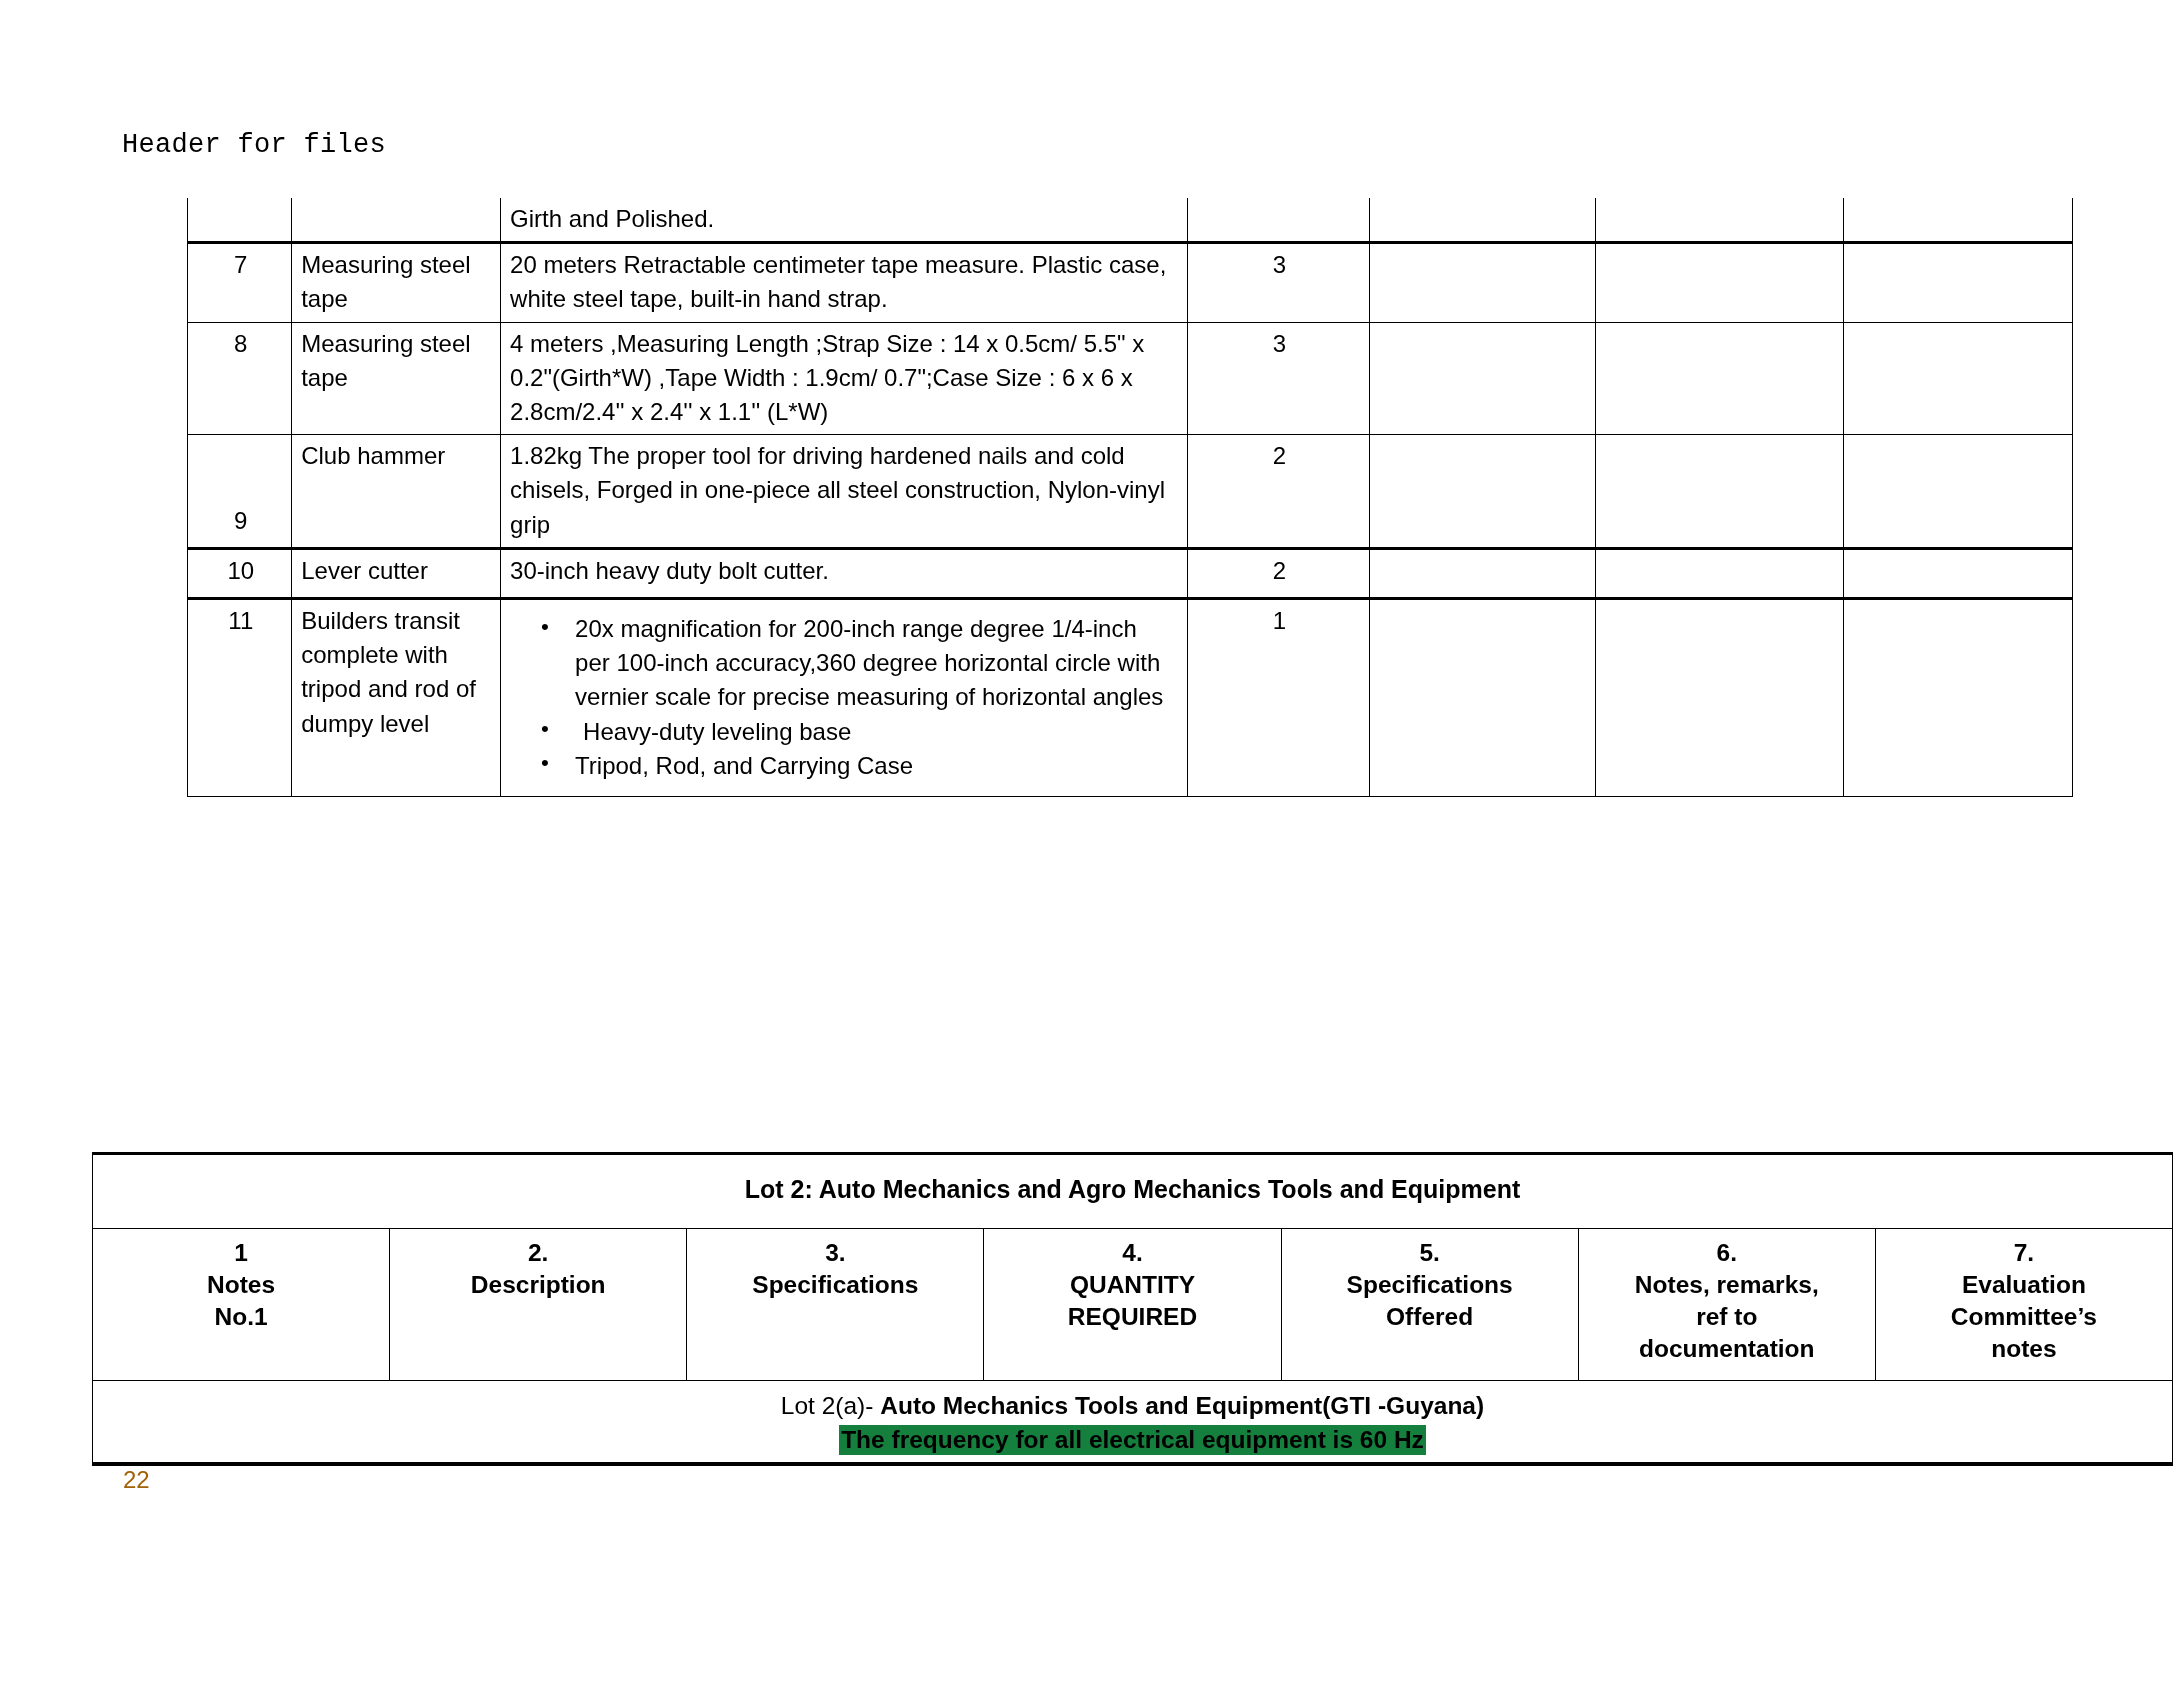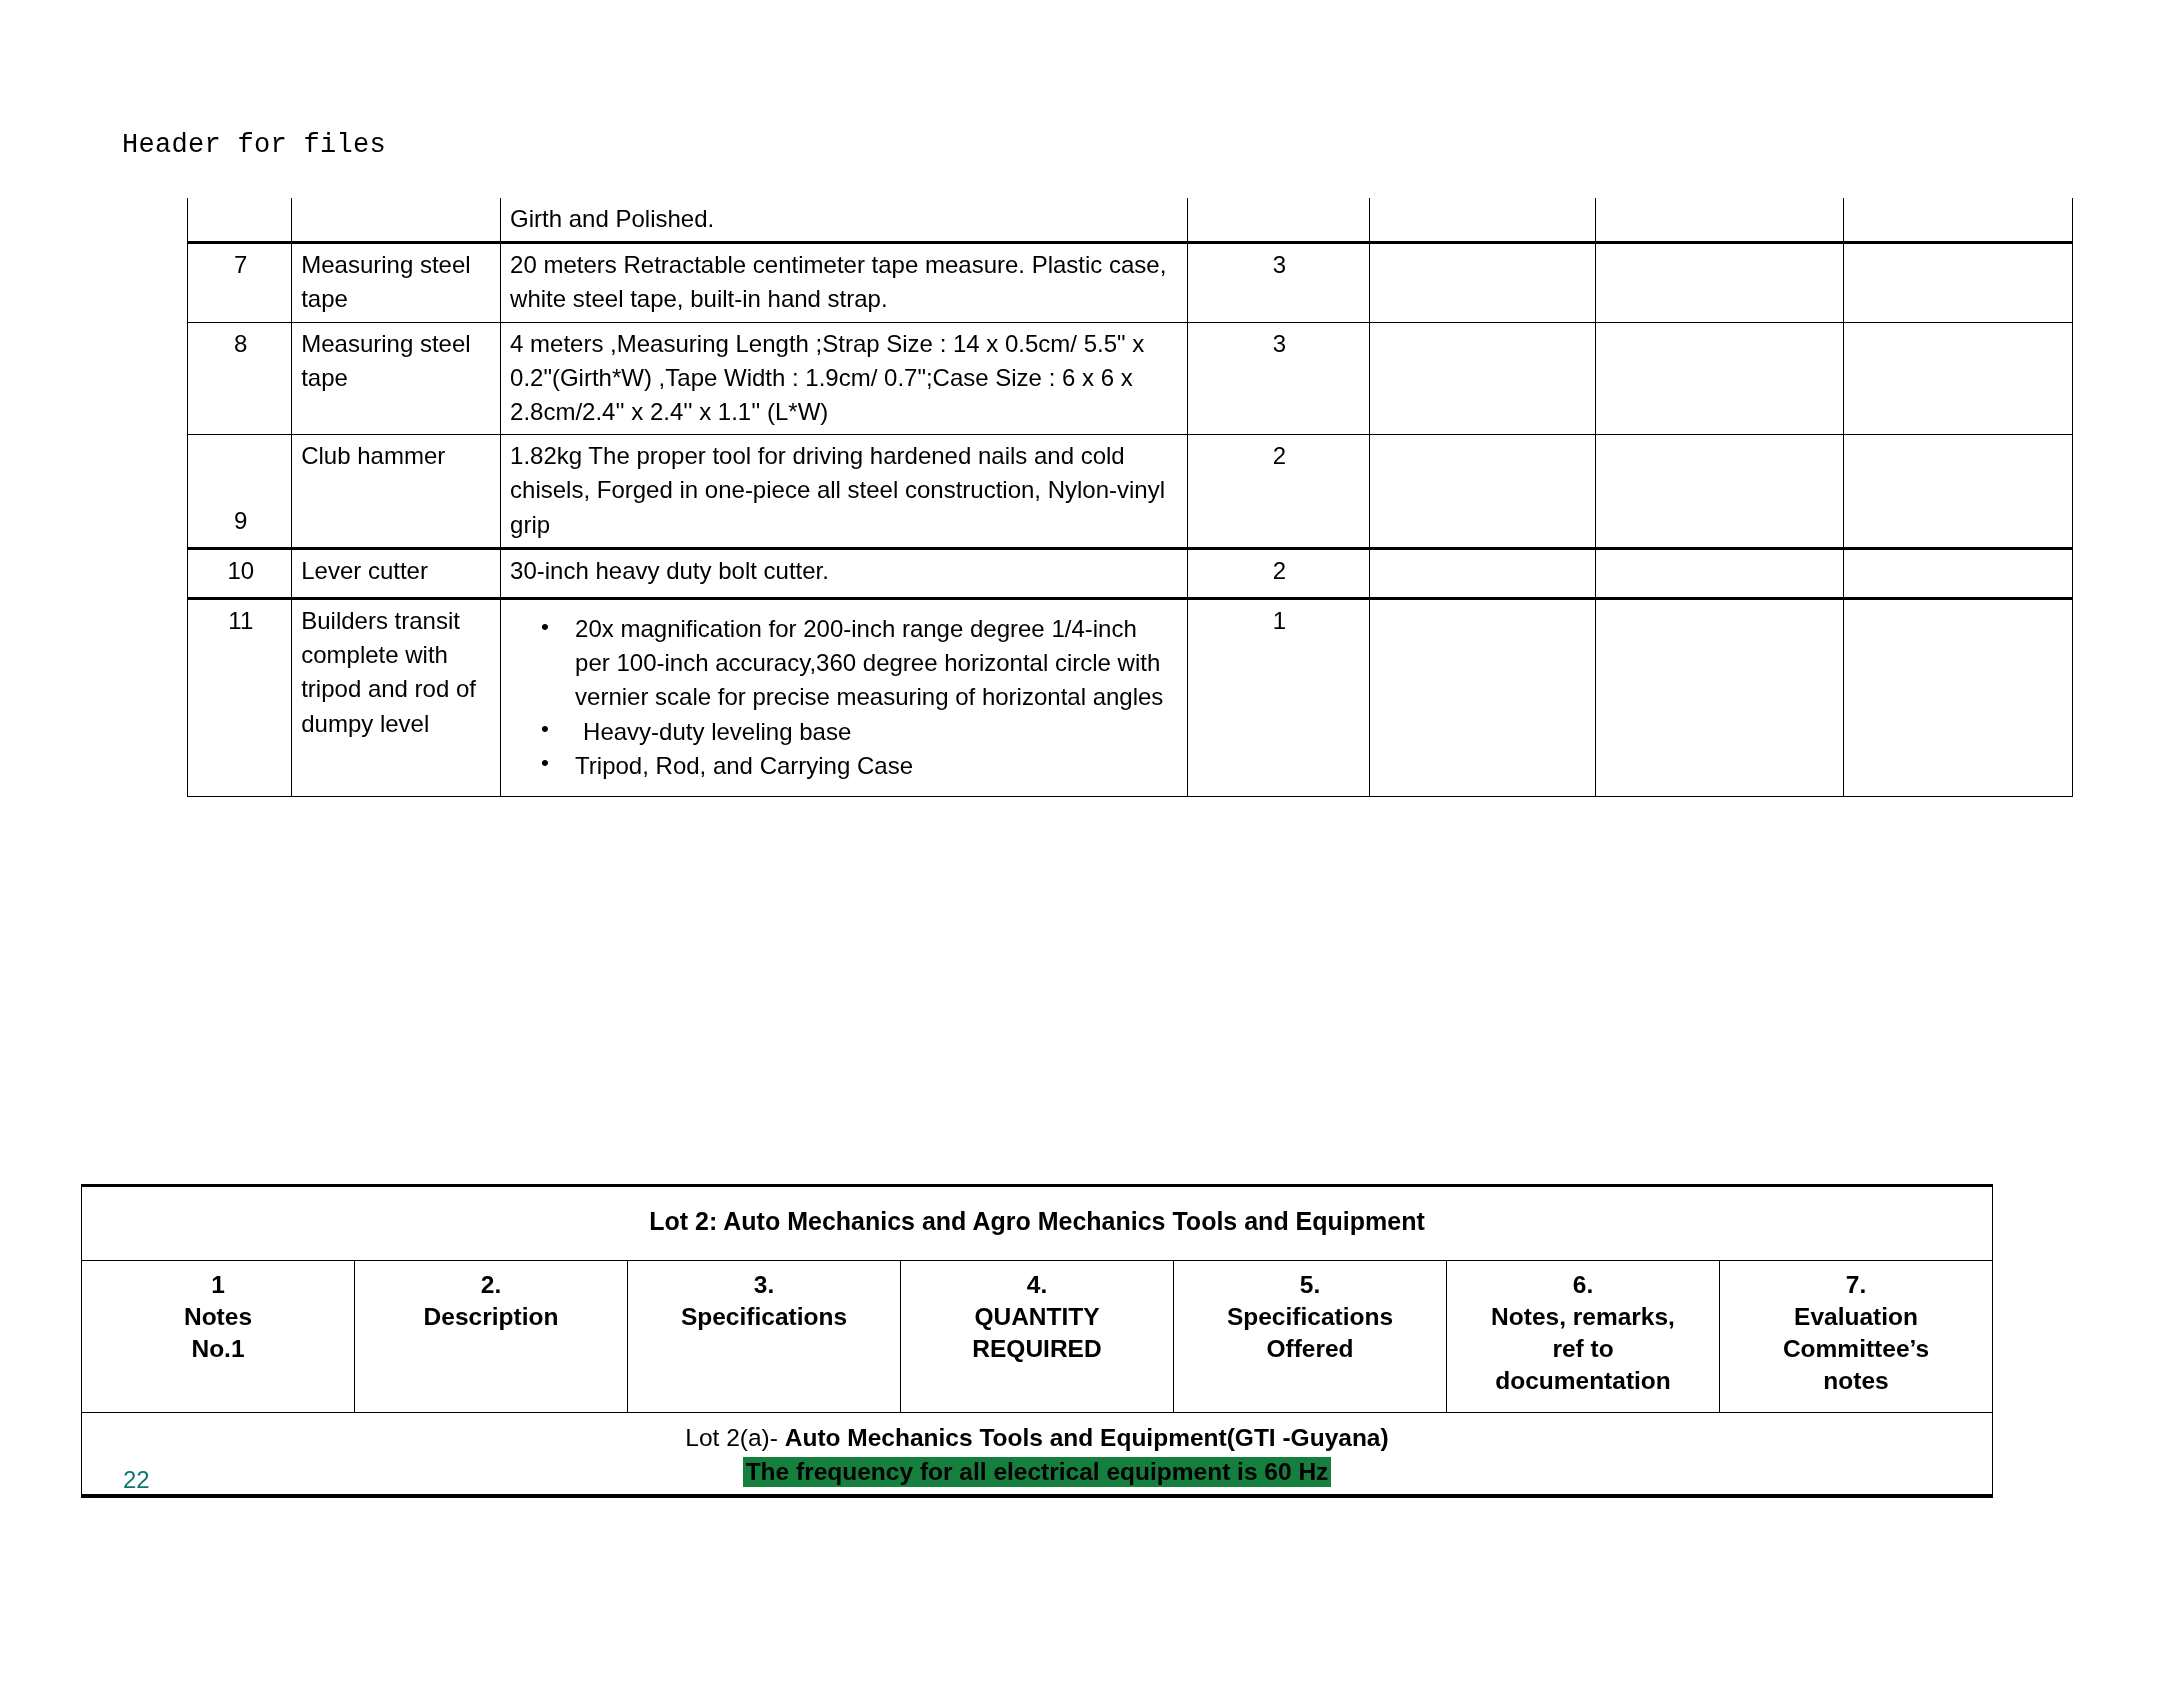--- a/index.html
+++ b/index.html
@@ -27,21 +27,21 @@
     color: #000;
     white-space: pre;
   }
 
   
   .page-number {
     position: absolute;
     left: 123px;
     top: 1466px;
     font-size: 24px;
-    color: #0f766e;
+    color: #a16207;
   }
 
   
   table.doc-table {
     border-collapse: collapse;
     table-layout: fixed;
     position: absolute;
   }
   table.doc-table td {
     border: 1.3px solid #000;
@@ -93,24 +93,23 @@
     content: "\2022";
     position: absolute;
     left: -34px;
     top: -1.3px;
     font-size: 22.5px;
   }
   ul.spec-bullets li.indented { padding-left: 8px; }
 
   
   #table-two {
-    left: 81px;
+    left: 92px;
     top: 1152px;
-    width: 1912px;
-    margin-top: 32px;
+    width: 2081px;
   }
   #table-two td {
     text-align: center;
     vertical-align: top;
     padding: 6.6px 5.3px 8px 5.3px;
     border: 1.3px solid #000;
   }
   #table-two .lot-title-cell {
     font-weight: bold;
     font-size: 25px;

